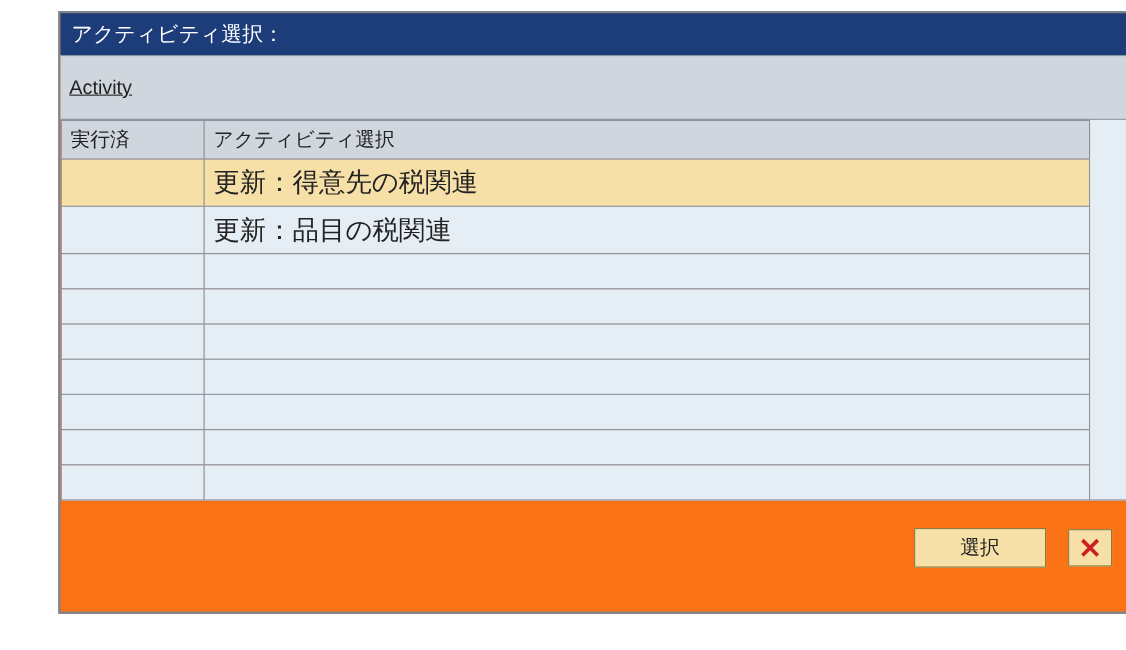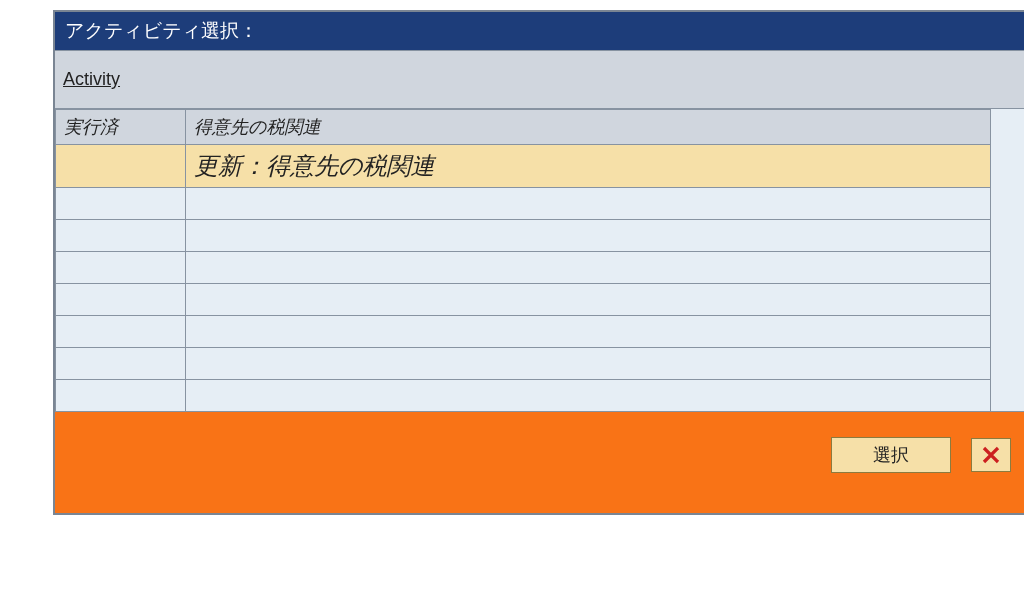--- a/index.html
+++ b/index.html
@@ -33,21 +33,20 @@
       font-size: 18px;
       color: #222;
       margin: 0;
       text-decoration: underline;
     }
     .table-container {
       display: flex;
     }
     .table-main {
       width: 940px;
-      font-style: italic;
     }
     table {
       width: 100%;
       border-collapse: collapse;
     }
     th {
       background: #d0d6de;
       border: 1px solid #8793a1;
       text-align: left;
       padding: 5px 8px;
@@ -111,27 +110,31 @@
 
 <div class="dialog">
   <div class="title-bar">アクティビティ選択：</div>
   <div class="group-header">Activity</div>
   <div class="table-container">
     <div class="table-main">
       <table>
         <thead>
           <tr>
             <th class="col-status">実行済</th>
-            <th>得意先の税関連</th>
+            <th>アクティビティ選択</th>
           </tr>
         </thead>
         <tbody id="activity-tbody">
         <tr class="selected">
               <td></td>
               <td>更新：得意先の税関連</td>
+            </tr>
+            <tr>
+              <td></td>
+              <td>更新：品目の税関連</td>
             </tr>
             <tr>
               <td></td>
               <td></td>
             </tr>
             <tr>
               <td></td>
               <td></td>
             </tr>
             <tr>

